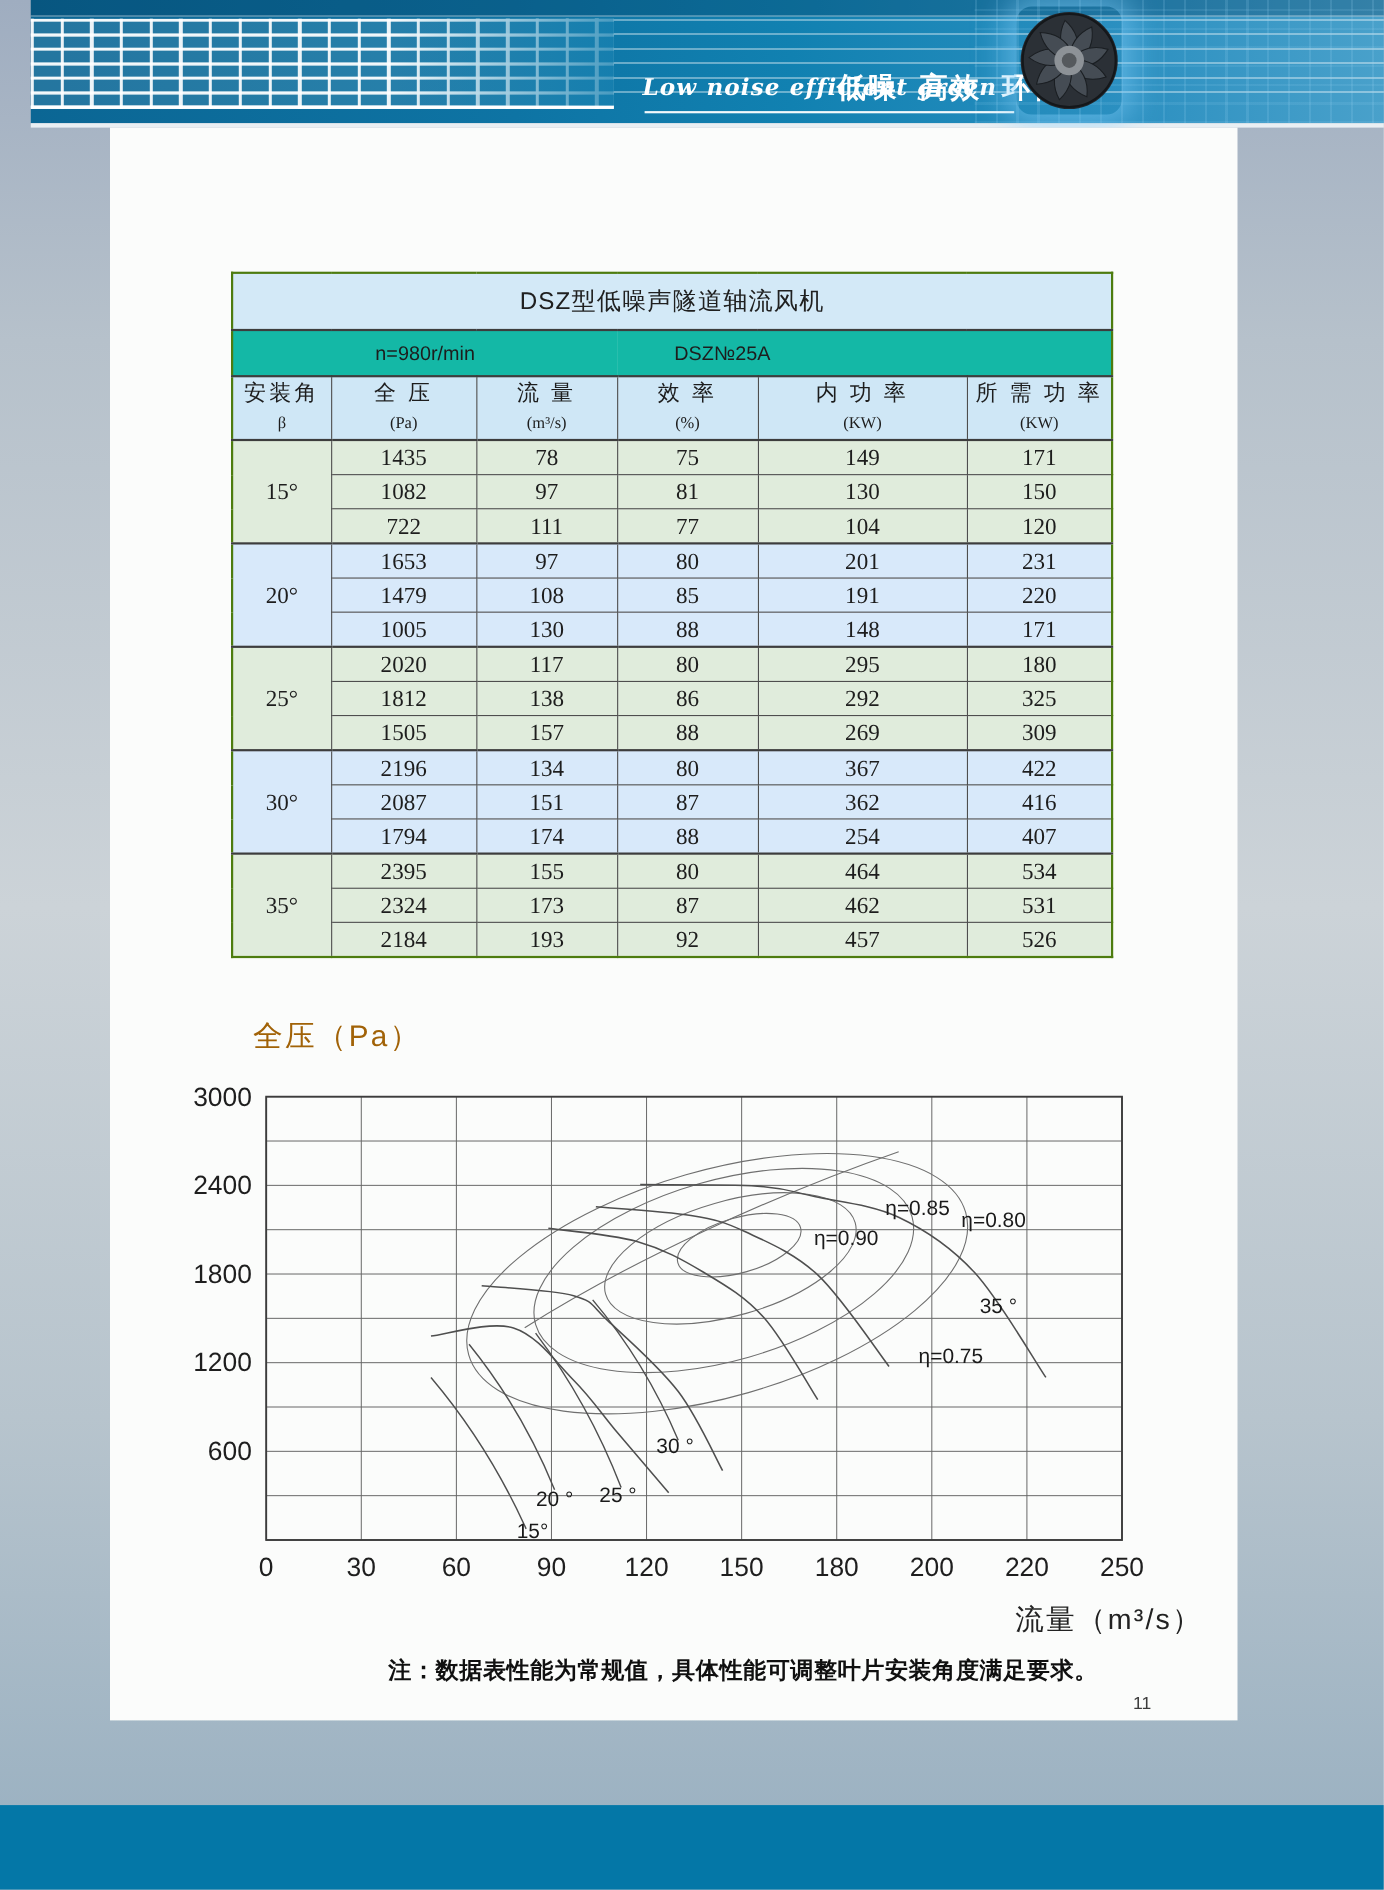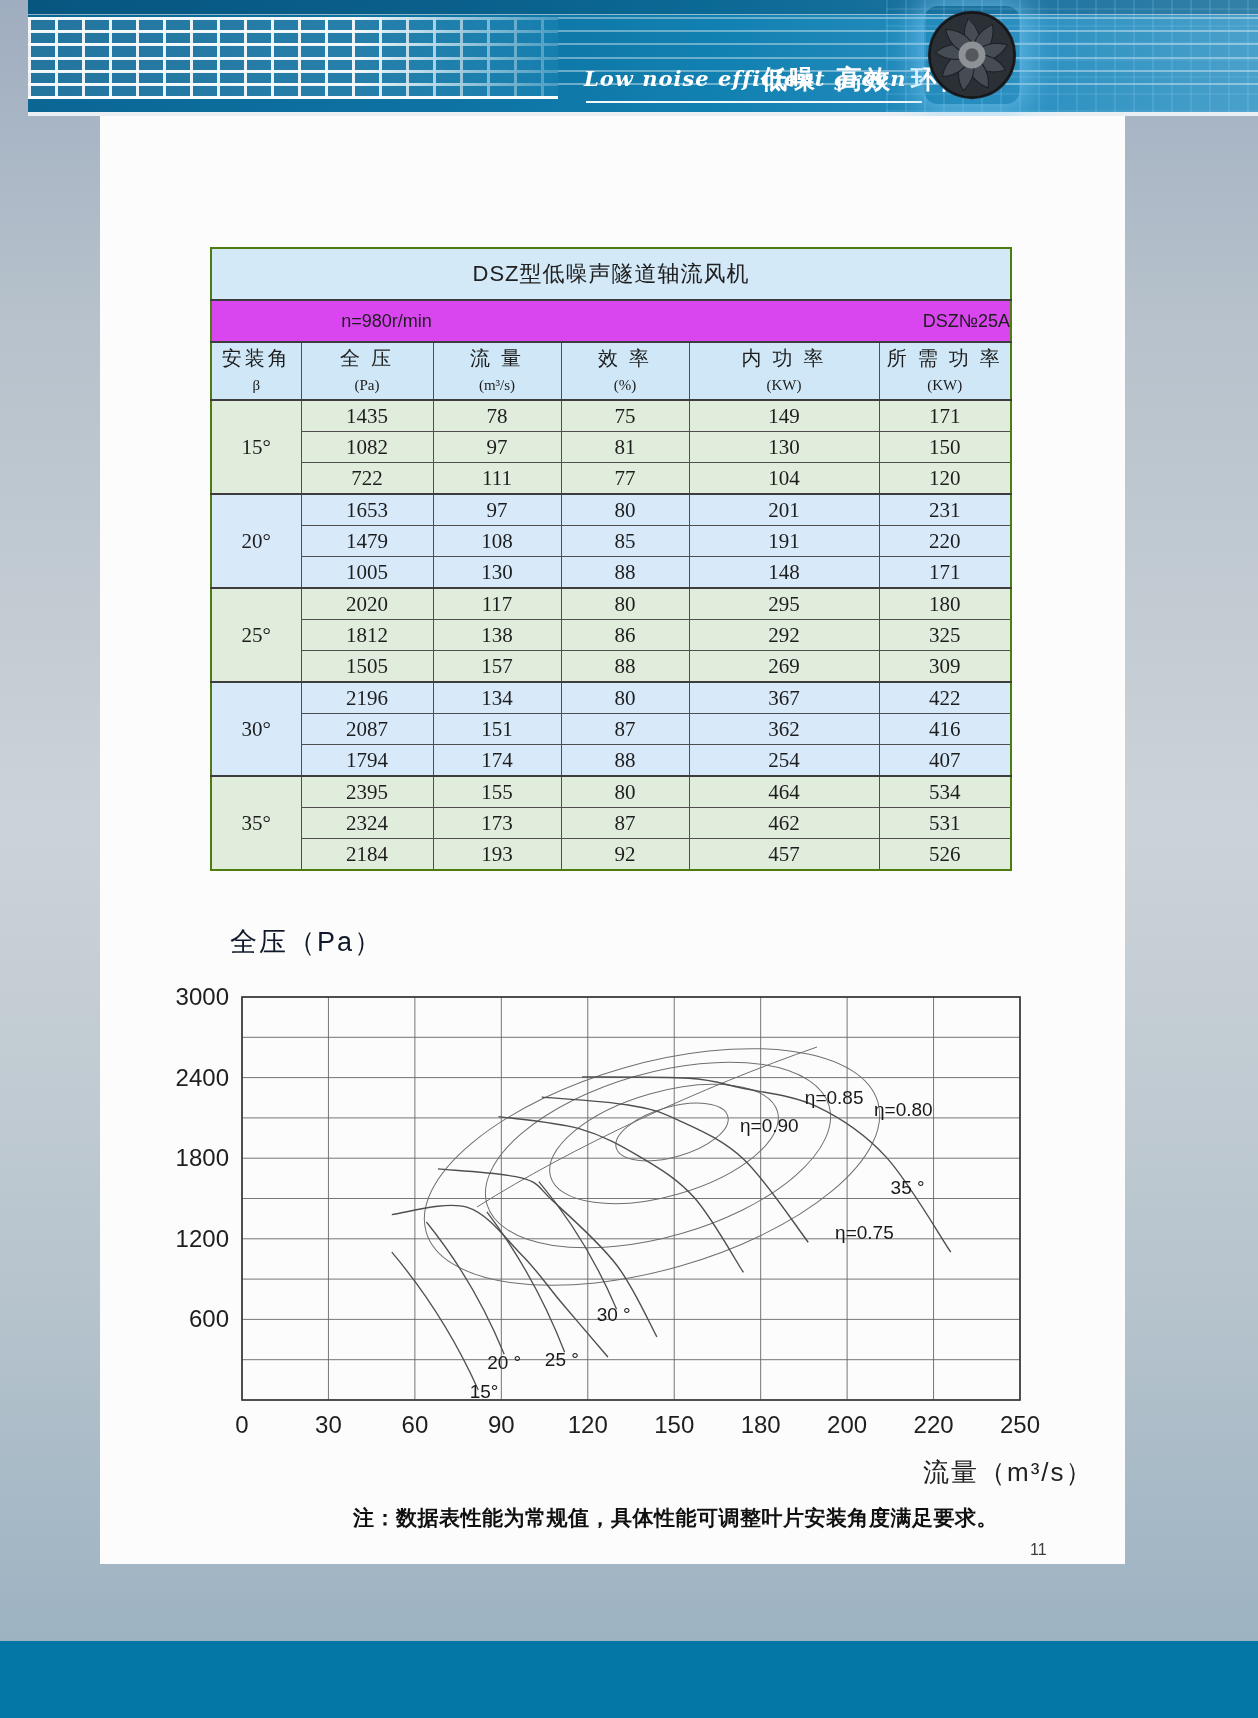--- a/index.html
+++ b/index.html
@@ -36,34 +36,34 @@
     box-shadow:0 0 28px 10px rgba(130,205,250,.55);}
   
   .panel{position:absolute;left:100px;top:116px;width:1025px;height:1448px;background:#fbfcfb;}
   
   .ptable{position:absolute;left:110px;top:131px;width:800px;border-collapse:collapse;
     font-family:"Liberation Serif",serif;color:#1d1d1d;table-layout:fixed;}
   .ptable td{border:1px solid #4e4e4e;text-align:center;padding:0;}
   .ptable{border:2px solid #4d7c0f;}
   .t-title{height:50px;background:var(--c-title,#d3e9f7);font-size:22px;letter-spacing:1px;
     font-family:"Liberation Sans",sans-serif;color:#202020;}
-  .t-sub{height:40px;background:#d946ef;font-size:18px;font-family:"Liberation Sans",sans-serif;
+  .t-sub{height:40px;background:#14b8a6;font-size:18px;font-family:"Liberation Sans",sans-serif;
     border-top:2px solid #3d3d3d !important;border-bottom:2px solid #3d3d3d !important;}
-  .t-sub.model{text-align:right;padding-left:52px;}
+  .t-sub.model{text-align:left;padding-left:52px;}
   .t-sub.speed{border-right:0 !important;}
   .t-sub.model{border-left:0 !important;}
   .t-colhead{height:56px;background:var(--c-head,#cfe7f6);font-size:20px;letter-spacing:3px;line-height:1.25;margin-left:28px;}
   .t-colhead .unit{font-size:15px;letter-spacing:0;}
   .t-data td{height:30px;font-size:21px;}
   .grp-green td{background:var(--c-green,#e0ecdc);}
   .grp-blue td{background:var(--c-blue,#d8e9fa);}
   .grp-first td{border-top:2px solid #3d3d3d;}
   .angle-cell{font-size:20px;}
   
-  .ylabel{position:absolute;left:130px;top:808px;font-size:27px;color:#0f172a;letter-spacing:2px;}
+  .ylabel{position:absolute;left:130px;top:808px;font-size:27px;color:#a16207;letter-spacing:2px;}
   .chart-svg{position:absolute;left:55px;top:863px;}
   .note{position:absolute;left:243px;top:1388px;font-size:21px;font-weight:bold;color:#101010;letter-spacing:.5px;margin-left:10px;}
   .pageno{position:absolute;left:930px;top:1425px;font-size:16px;color:#3c3c3c;}
   
   .footer-bar{position:absolute;left:0;bottom:0;width:1258px;height:77px;background:var(--c-footer,#0477a7);}
 </style>
 </head>
 <body>
 
 <div class="banner">

